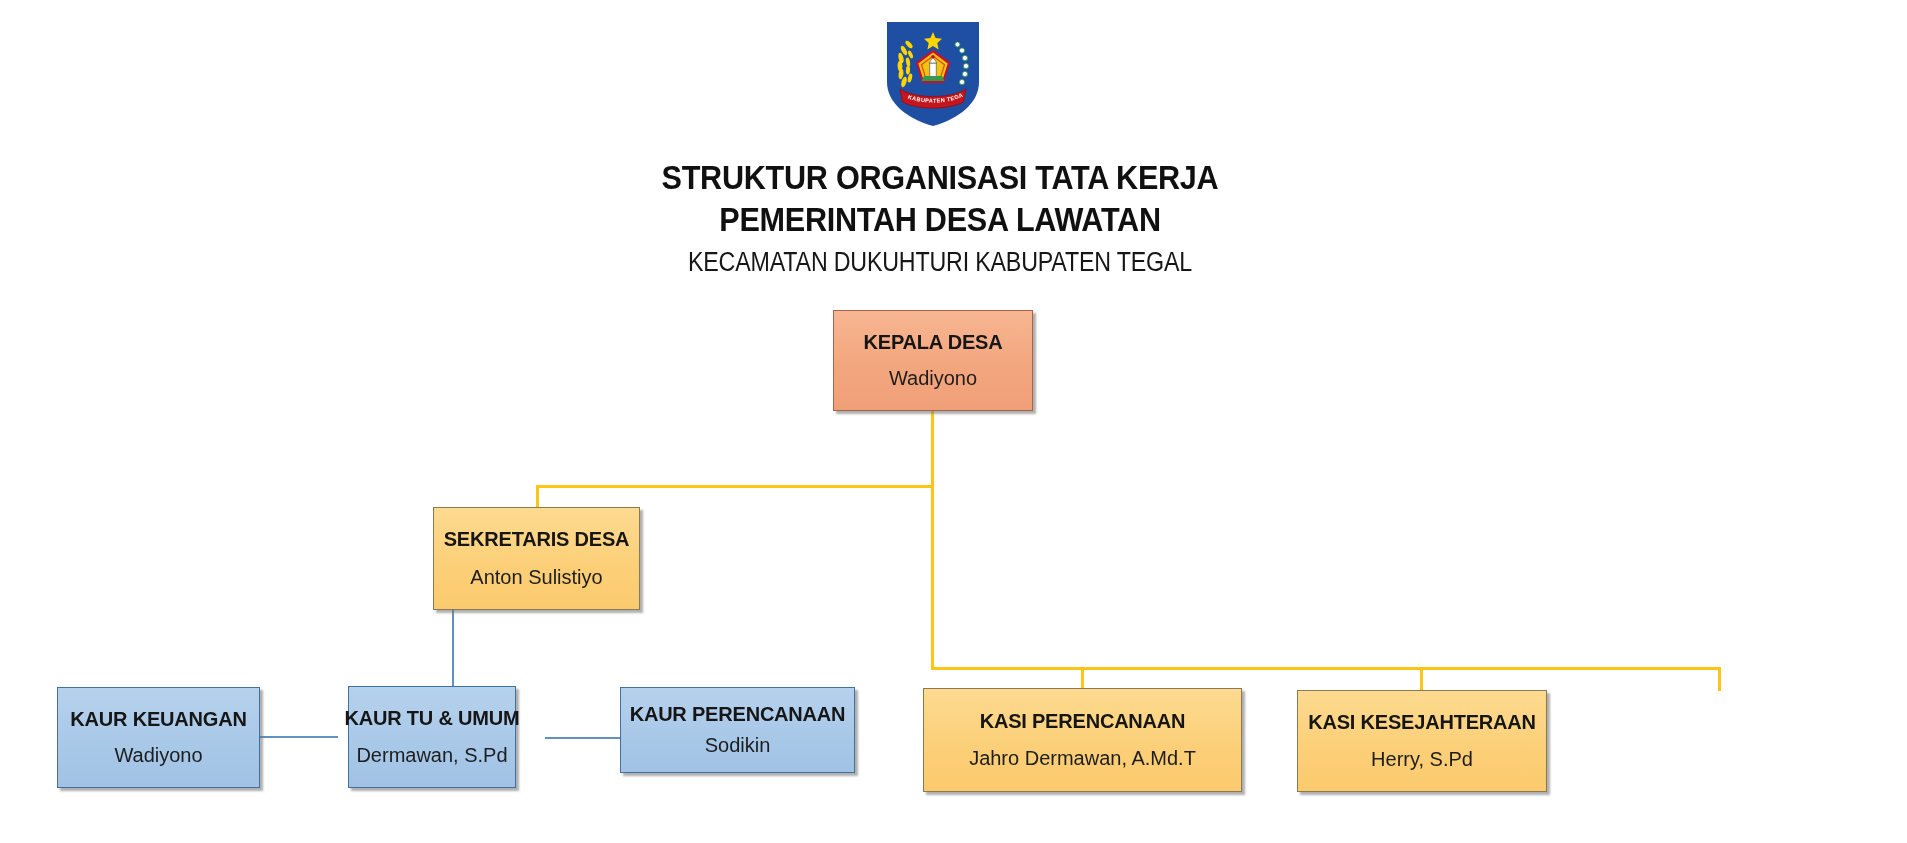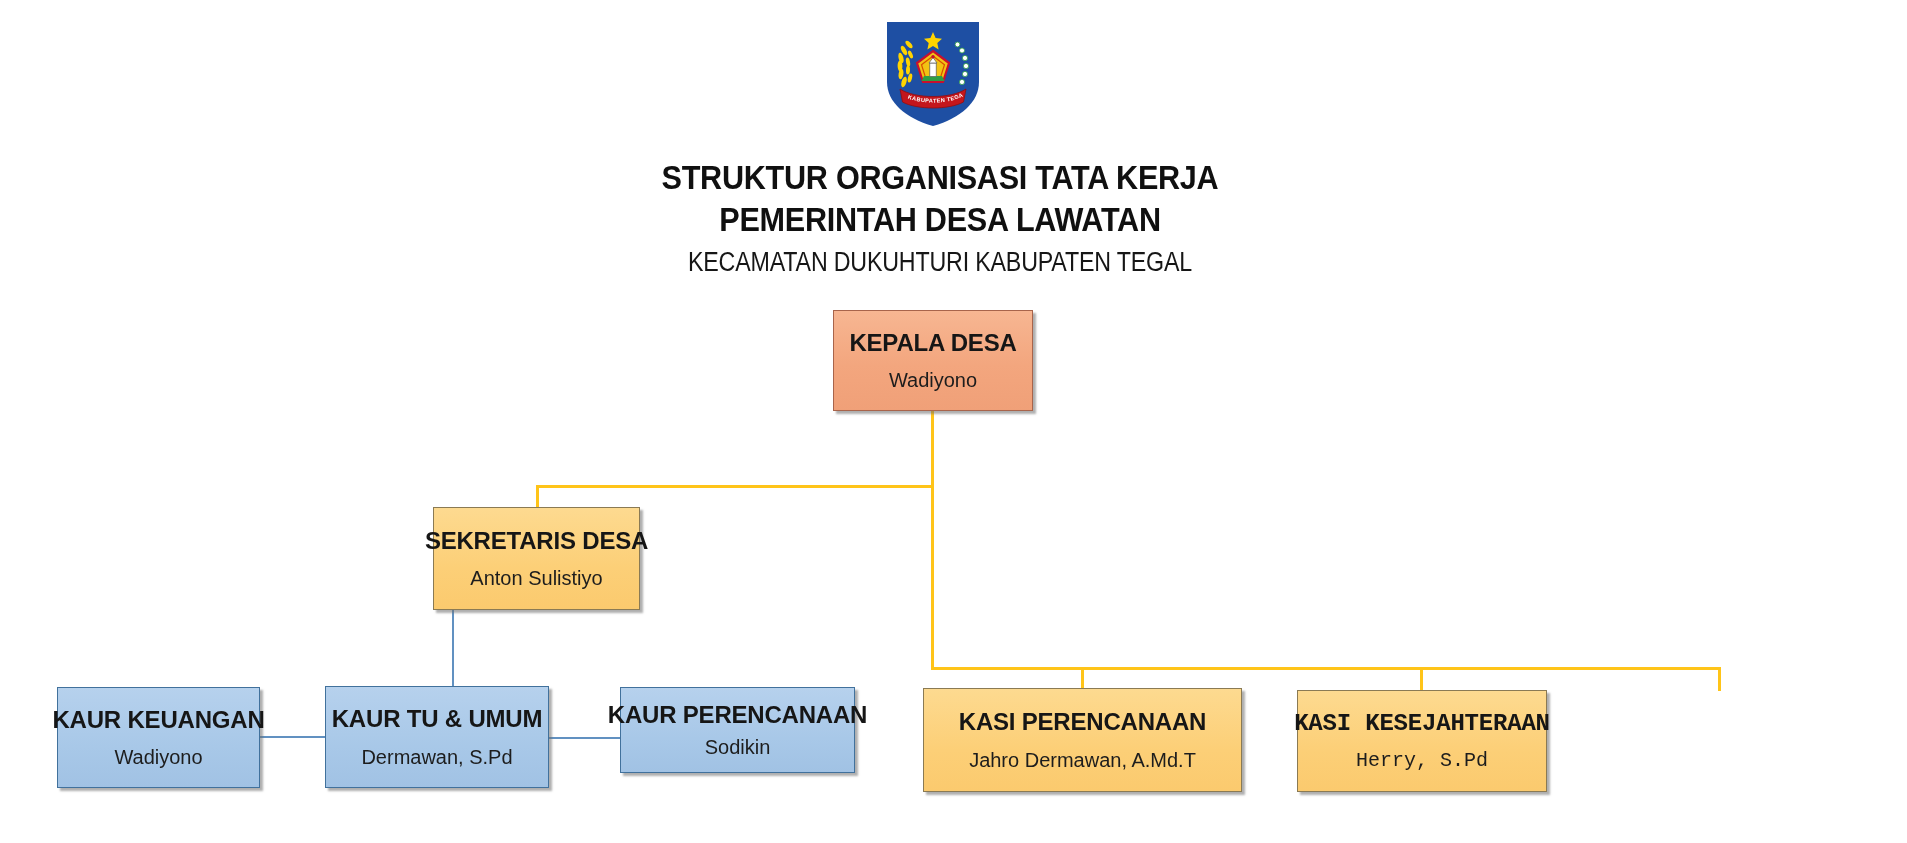--- a/index.html
+++ b/index.html
@@ -24,21 +24,21 @@
     color:#161616;font-weight:400;font-size:27px;line-height:32px;
     transform:scaleX(0.86);letter-spacing:-0.2px;white-space:nowrap;
   }
   
   .node{
     position:absolute;
     display:flex;flex-direction:column;justify-content:space-evenly;align-items:center;
     box-sizing:border-box;text-align:center;padding:6px 4px;
     box-shadow:2.5px 2.5px 2px rgba(110,110,110,0.55);
   }
-  .node .node-title{font-weight:700;font-size:24px;color:#161616;white-space:nowrap;letter-spacing:-0.2px;}
+  .node .node-title{font-weight:700;font-size:20px;color:#161616;white-space:nowrap;letter-spacing:-0.2px;}
   .node .node-name{font-weight:400;font-size:20px;color:#1d1d1d;white-space:nowrap;}
   .node.salmon{
     background:linear-gradient(180deg,#f7b692 0%,#f3a67e 55%,#f0a078 100%);
     border:1.5px solid #a8644b;
   }
   .node.gold{
     background:linear-gradient(180deg,#fdda90 0%,#fccf77 60%,#fbca6e 100%);
     border:1.5px solid #8a7a54;
   }
   .node.blue{
@@ -128,34 +128,34 @@
   <div class="node blue" style="left:57px;top:687px;width:203px;height:101px;">
     <div class="node-title">KAUR KEUANGAN</div>
     <div class="node-name">Wadiyono</div>
   </div>
 
   <div class="node gold" style="left:433px;top:507px;width:207px;height:103px;">
     <div class="node-title">SEKRETARIS DESA</div>
     <div class="node-name">Anton Sulistiyo</div>
   </div>
 
-  <div class="node blue" style="left:325px;top:686px;width:224px;height:102px;">
+  <div class="node blue" style="left:348px;top:686px;width:168px;height:102px;">
     <div class="node-title">KAUR TU &amp; UMUM</div>
     <div class="node-name">Dermawan, S.Pd</div>
   </div>
 
   <div class="node blue" style="left:620px;top:687px;width:235px;height:86px;">
     <div class="node-title">KAUR PERENCANAAN</div>
     <div class="node-name">Sodikin</div>
   </div>
 
   <div class="node gold" style="left:923px;top:688px;width:319px;height:104px;">
     <div class="node-title">KASI PERENCANAAN</div>
     <div class="node-name">Jahro Dermawan, A.Md.T</div>
   </div>
 
-  <div class="node gold" style="left:1297px;top:690px;width:250px;height:102px;font-family:Liberation Mono, monospace;">
+  <div class="node gold" style="left:1297px;top:690px;width:250px;height:102px;">
     <div class="node-title">KASI KESEJAHTERAAN</div>
     <div class="node-name">Herry, S.Pd</div>
   </div>
 
 
 </div>
 
 </body></html>

